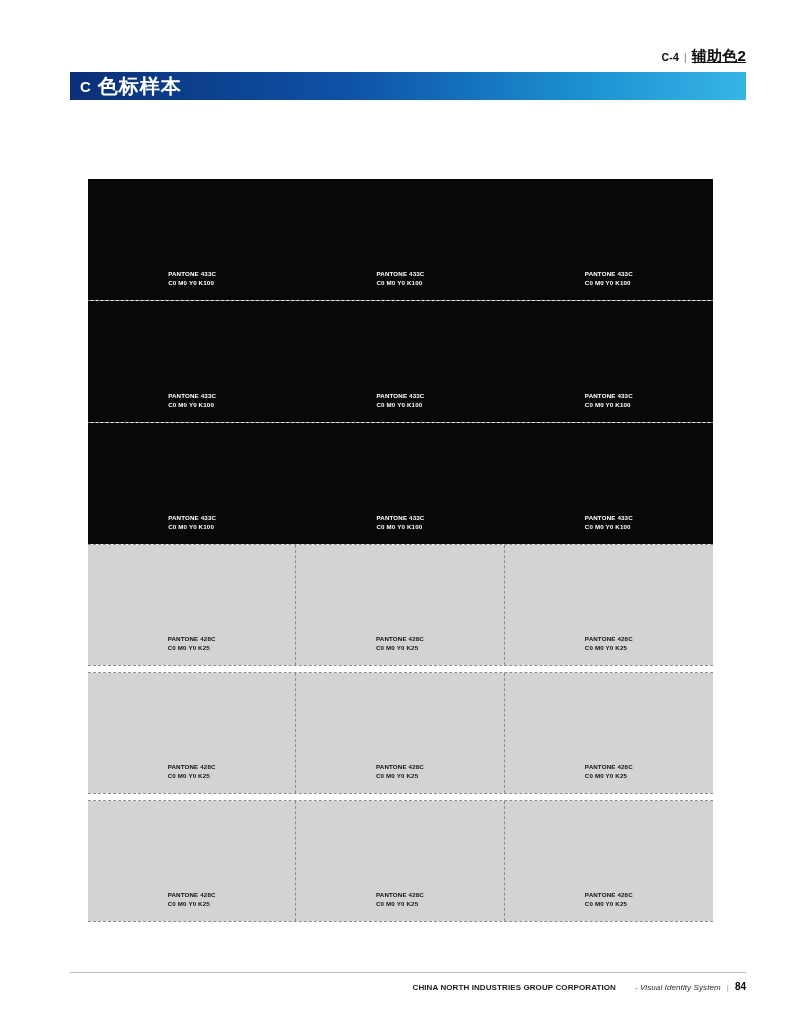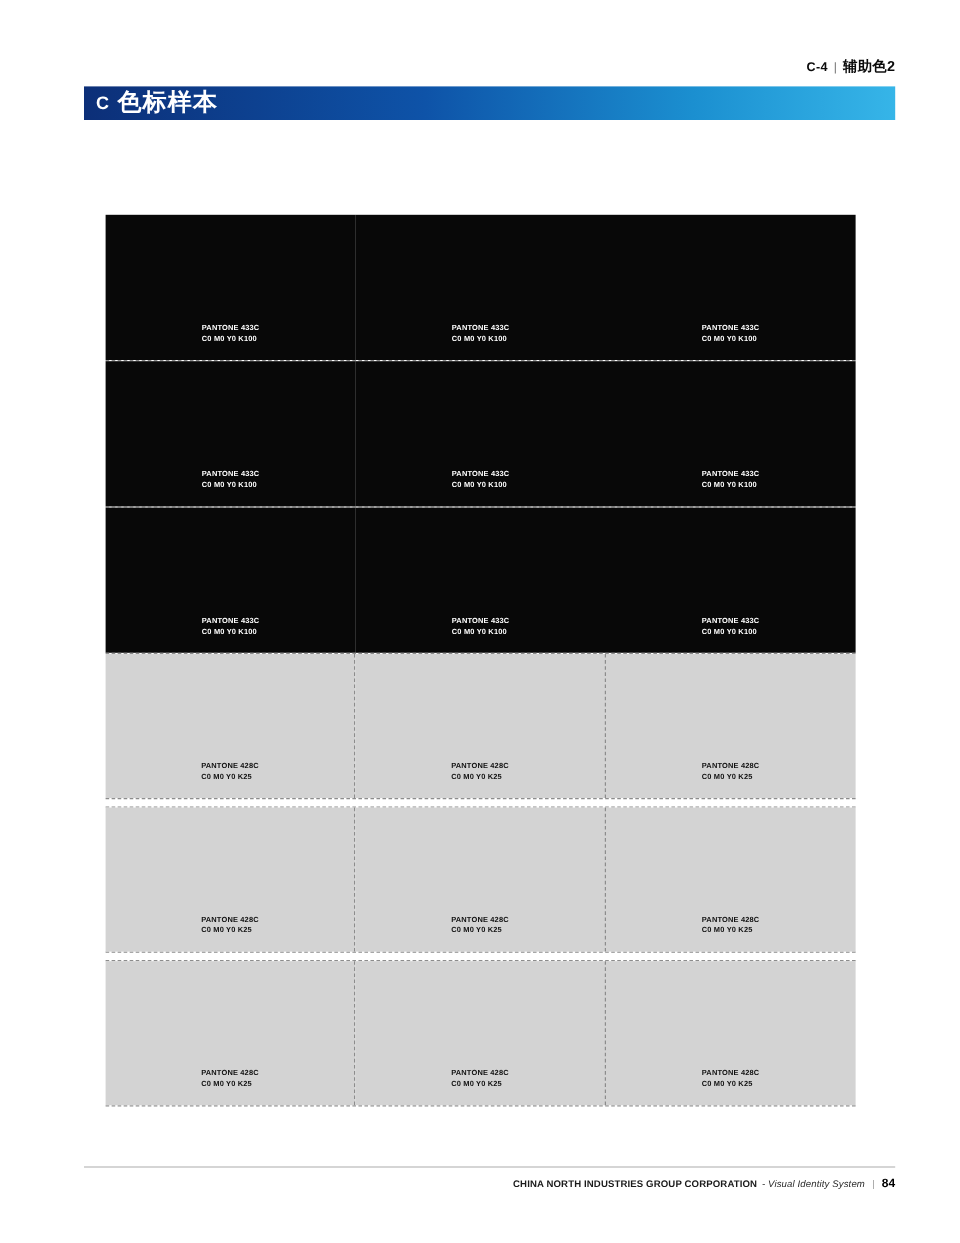--- a/index.html
+++ b/index.html
@@ -33,22 +33,23 @@
     font-weight: bold;
     font-size: 10.5px;
   }
   .page-header .divider {
     color: #6f6f6f;
     font-weight: normal;
     padding: 0 1px;
   }
   .page-header .sub {
     font-weight: bold;
-    font-size: 12px;
+    font-size: 15px;
     color: #0b0b0b;
+    text-decoration: underline;
   }
 
   .title-bar {
     position: absolute;
     left: 70px;
     top: 72px;
     width: 676px;
     height: 28px;
     background: linear-gradient(to right, #0c2f78 0%, #0e53a8 42%, #1b8fd0 75%, #36b5e8 100%);
     display: flex;
@@ -148,20 +149,21 @@
   }
   .footer .corp {
     font-weight: bold;
     letter-spacing: 0.1px;
     padding-left: 24px;
   }
   .footer .sys {
     font-style: italic;
     color: #2b2b2b;
     letter-spacing: 0.1px;
+    margin-left: 15px;
   }
   .footer .bar {
     color: #9a9a9a;
     padding: 0 2px;
   }
   .footer .pageno {
     font-weight: bold;
     font-size: 10px;
     color: #000000;
   }

